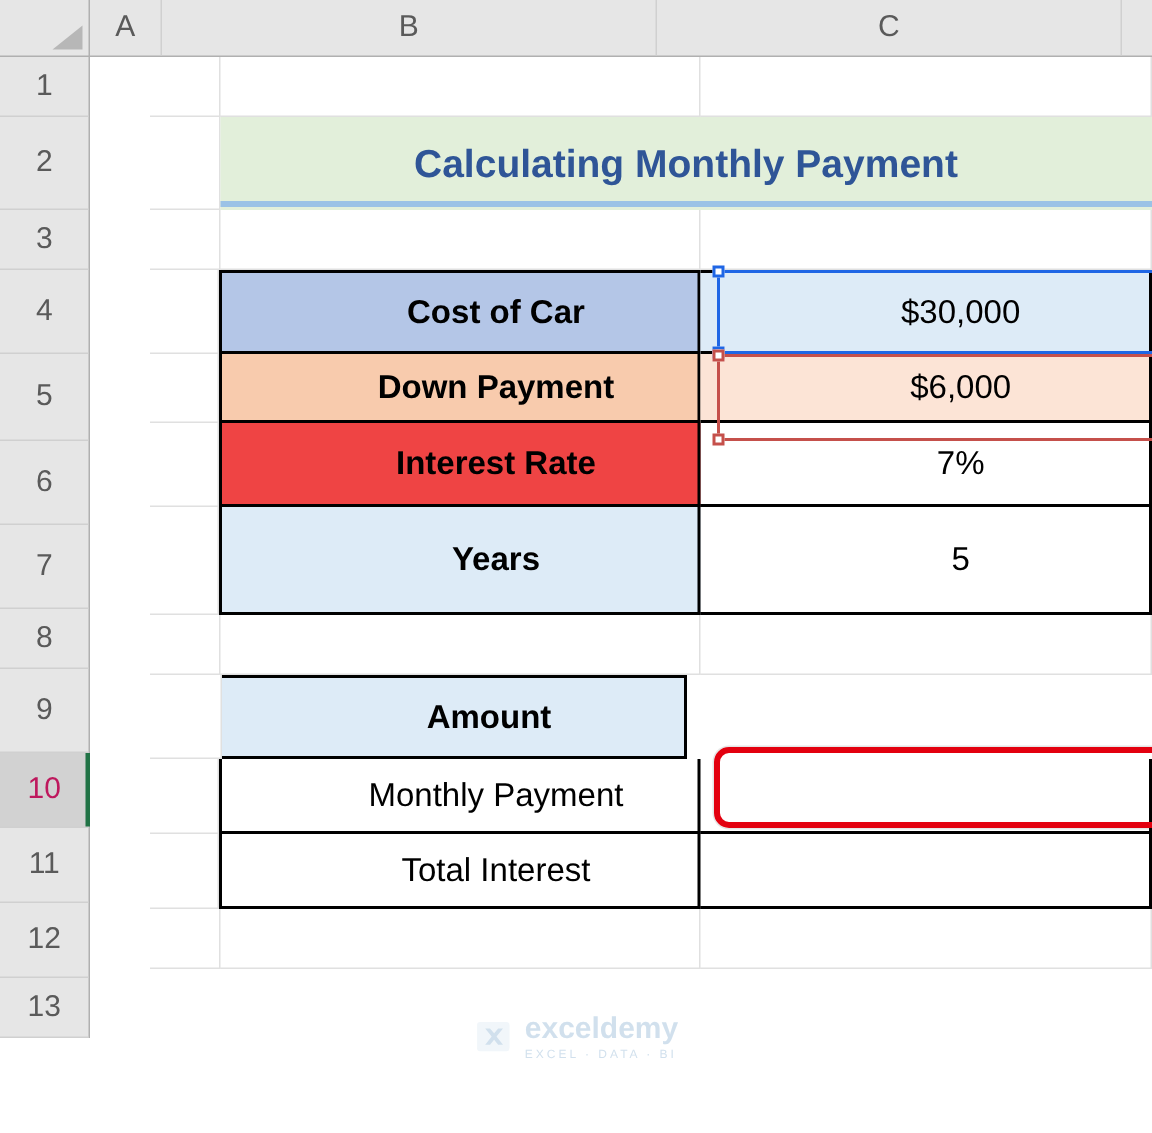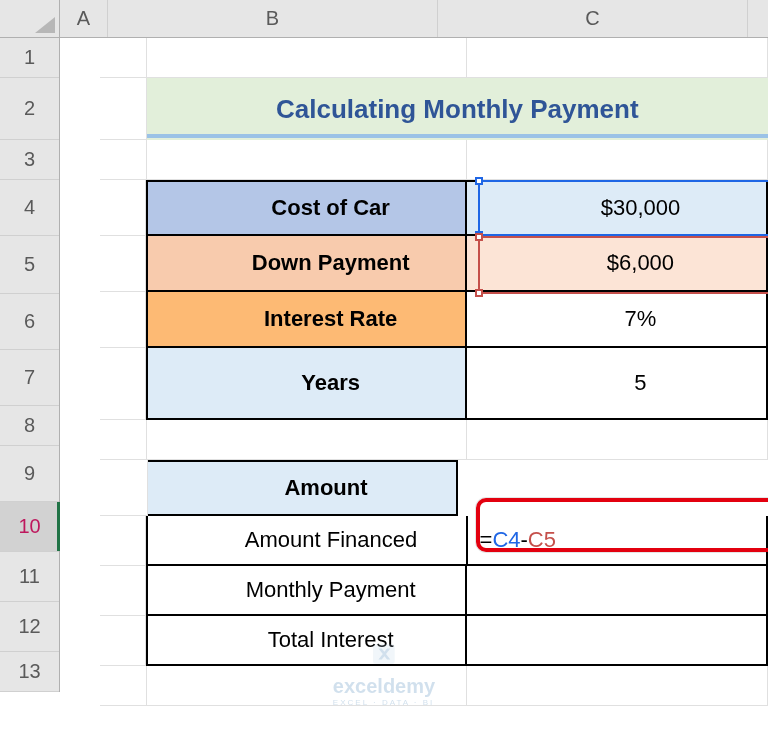--- a/index.html
+++ b/index.html
@@ -103,21 +103,21 @@
     background: #9bc2e6;
   }
   .tbl-t { border-top: 2px solid #000 !important; }
   .tbl-b { border-bottom: 2px solid #000 !important; padding-left: 48px; }
   .tbl-l { border-left: 2px solid #000 !important; }
   .tbl-r { border-right: 2px solid #000 !important; }
 
   .bold { font-weight: bold; }
   .bg-blue { background: #b4c6e7; }
   .bg-peach { background: #f8cbad; }
-  .bg-yellow { background: #fdba74; }
+  .bg-yellow { background: #ef4444; }
   .bg-lblue { background: #ddebf7; }
   .bg-lpink { background: #fce4d6; }
 
   .sel-box {
     position: absolute;
     pointer-events: none;
   }
   .sel-blue { border: 2px solid #1f66e5; }
   .sel-red { border: 2px solid #c5504b; }
   .handle {
@@ -155,21 +155,20 @@
     position: absolute;
     bottom: 48px; left: 50%;
     transform: translateX(-50%);
     display: flex;
     align-items: center;
     gap: 8px;
     color: #b4cde2;
     opacity: 0.6;
     font-size: 20px;
     font-weight: bold;
-    flex-direction: column;
   }
   .watermark svg { width: 26px; height: 26px; }
   .watermark .sub { font-size: 8px; letter-spacing: 2px; display: block; font-weight: normal; }
 </style>
 </head>
 <body>
 
 <div class="corner"></div>
 
 <div class="col-headers">
@@ -219,21 +218,21 @@
   <div class="row" style="height:56px">
     <div class="cell colA"></div>
     <div class="cell colB bold bg-blue tbl-t tbl-l tbl-b tbl-r">
         <span>Cost of Car</span>
       </div>
     <div class="cell colC bg-lblue tbl-t tbl-b tbl-r">
         <span>$30,000</span>
       </div>
   </div>
 
-  <div class="row" style="height:56px">
+  <div class="row" style="height:46px">
     <div class="cell colA"></div>
     <div class="cell colB bold bg-peach tbl-l tbl-b tbl-r">
         <span>Down Payment</span>
       </div>
     <div class="cell colC bg-lpink tbl-b tbl-r">
         <span>$6,000</span>
       </div>
   </div>
 
   <div class="row" style="height:56px">
@@ -262,34 +261,20 @@
     <div class="cell colC"></div>
   </div>
 
   <div class="row" style="height:56px">
     <div class="cell colA"></div>
     <div class="cell colC bold bg-lblue tbl-t tbl-b tbl-r">
         <span>Amount</span>
       </div>
   </div>
 
-  <div class="row" style="height:50px">
-    <div class="cell colA"></div>
-    <div class="cell colB tbl-l tbl-b tbl-r">
-        <span>Amount Financed</span>
-      </div>
-    <div class="cell colC tbl-b tbl-r formula-cell">
-      <span class="formula-txt">
-        <span class="f-eq">=</span>
-          <span class="f-c4">C4</span>
-          <span class="f-minus">-</span>
-          <span class="f-c5">C5</span>
-      </span>
-    </div>
-  </div>
 
   <div class="row" style="height:50px">
     <div class="cell colA"></div>
     <div class="cell colB tbl-l tbl-b tbl-r">
         <span>Monthly Payment</span>
       </div>
     <div class="cell colC tbl-b tbl-r"></div>
   </div>
 
   <div class="row" style="height:50px">

